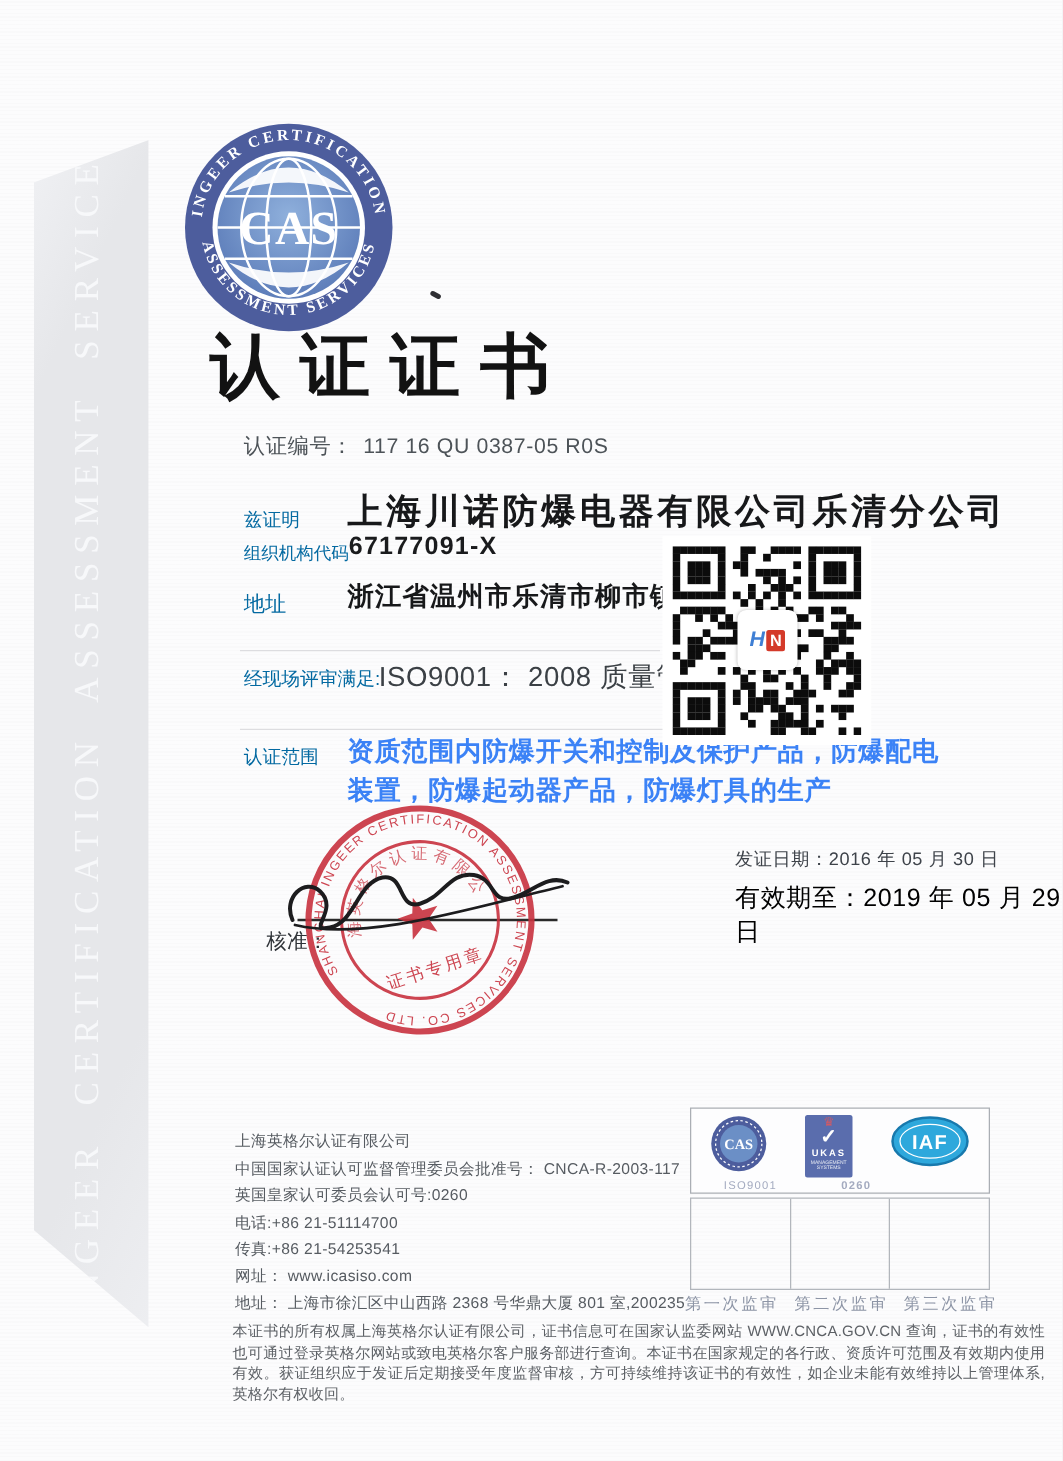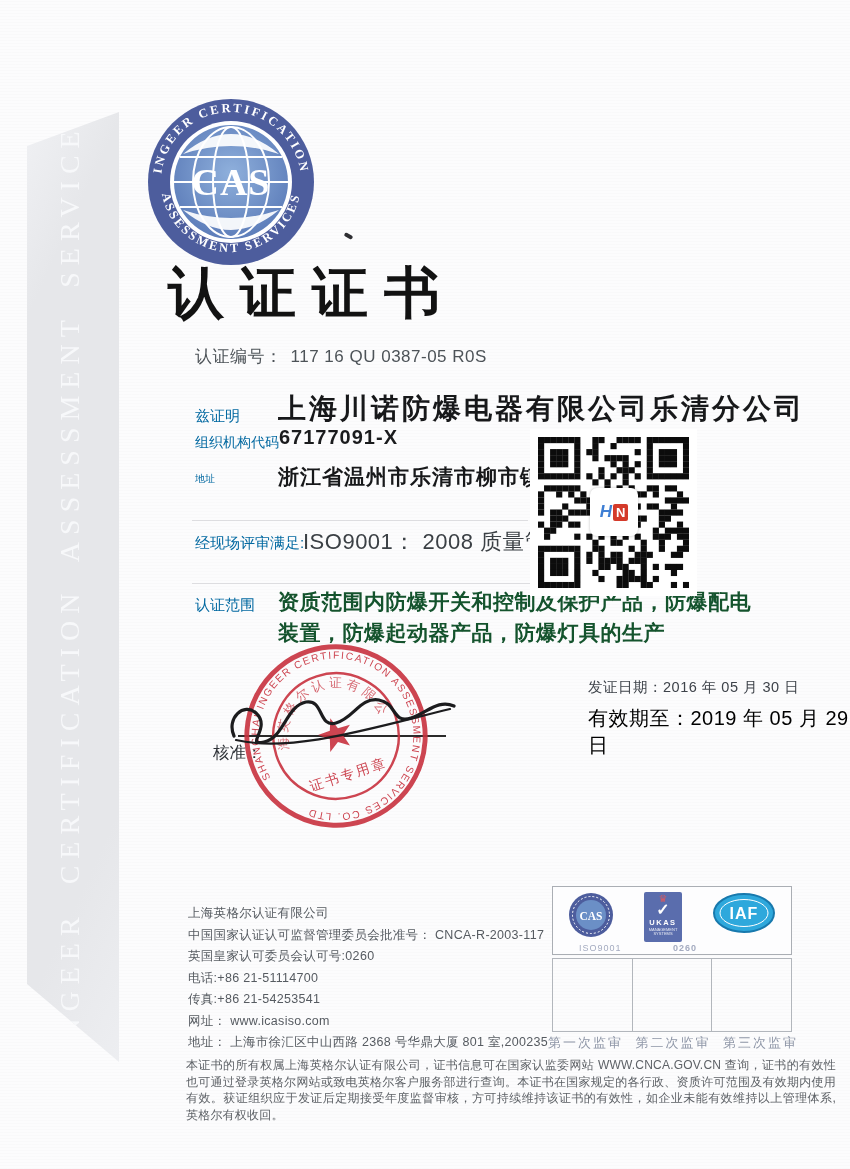--- a/index.html
+++ b/index.html
@@ -43,27 +43,27 @@
 
   .line{position:absolute; color:#3c4146;}
   .cert-number{left:195px; top:345px; font-size:17px; color:#4d5358; letter-spacing:.5px;}
   .cert-number .val{margin-left:8px;}
 
   .lbl{color:#0369a1;}
   .certify-lbl{left:195px; top:407px; font-size:15px;}
   .company-name{left:278px; top:390px; font-size:28px; font-weight:700; color:#17181a; letter-spacing:3px;}
   .orgcode-lbl{left:195px; top:434px; font-size:14px;}
   .orgcode-val{left:279px; top:426px; font-size:20px; font-weight:700; color:#1a1b1d; letter-spacing:1px;}
-  .addr-lbl{left:195px; top:472px; font-size:10px;}
+  .addr-lbl{left:195px; top:472px; font-size:17px;}
   .addr-val{left:278px; top:463px; font-size:21px; font-weight:700; color:#17181a; letter-spacing:1px;}
   .std-lbl{left:195px; top:534px; font-size:15px;}
   .std-val{left:303px; top:527px; font-size:22px; color:#3b4045; letter-spacing:.5px;}
   .scope-lbl{left:195px; top:596px; font-size:15px;}
   .scope-val{left:278px; top:586px; width:480px; font-size:21px; font-weight:700;
-    color:#14532d; line-height:31px; letter-spacing:.5px;}
+    color:#3b82f6; line-height:31px; letter-spacing:.5px;}
 
   .hairline{position:absolute; height:1px; background:rgba(60,60,70,.14);}
   .rule1{left:192px; top:520px; width:336px;}
   .rule2{left:192px; top:583px; width:340px;}
 
   
   .qr{position:absolute; left:532px; top:431px; width:163px; height:163px;
     background:#fff; z-index:6; box-shadow:0 0 0 2px #fff;}
   .qr svg{position:absolute; left:6px; top:6px;}
   .qr-logo{

